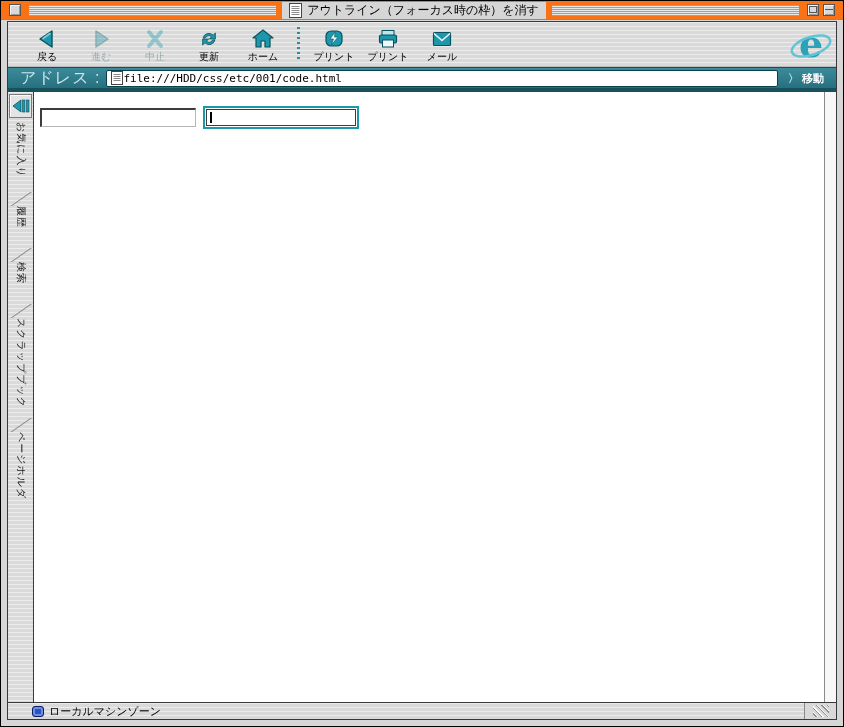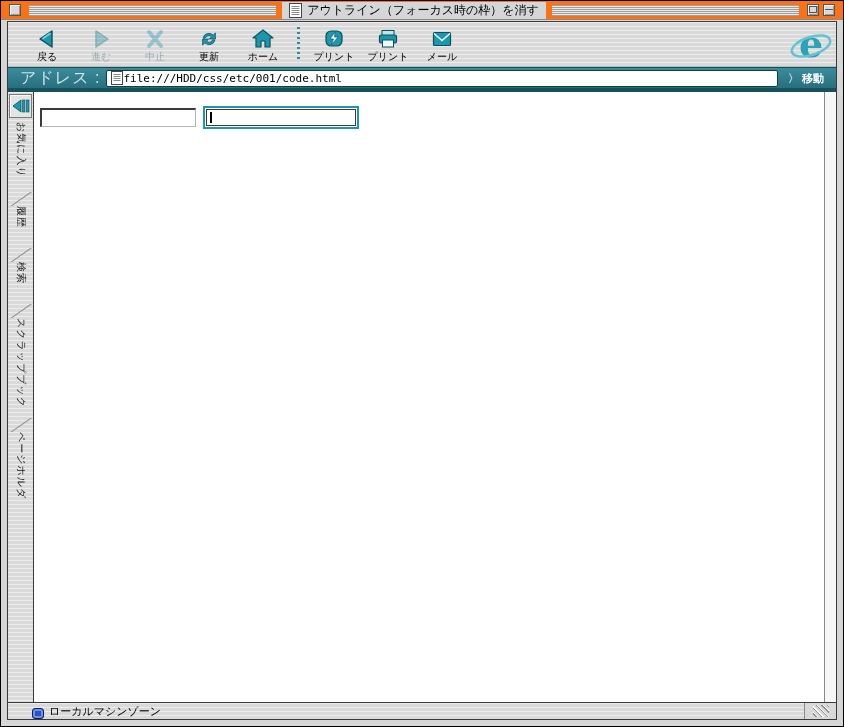--- a/index.html
+++ b/index.html
@@ -156,21 +156,21 @@
     width:12px; flex:0 0 auto;
     background:#f7f7f7;
     border-left:1px solid #8a8a8a;
   }
 
   
   .statusbar {
     height:17px; flex:0 0 auto;
     border-top:1px solid #3a3a3a;
     background:repeating-linear-gradient(to bottom,#ececec 0 1px,#d9d9d9 1px 4px);
-    display:flex; align-items:flex-end;
+    display:flex; align-items:center;
     padding-left:24px;
     position:relative;
   }
   .zone-icon {
     width:12px; height:11px; border-radius:3px;
     background:#2a52c4; border:1px solid #0a1e66;
     box-shadow:inset 0 0 0 2px #6f8fe0;
     margin-right:5px; flex:0 0 auto;
   }
   .status-text { font-size:11px; color:#000; white-space:nowrap; }

